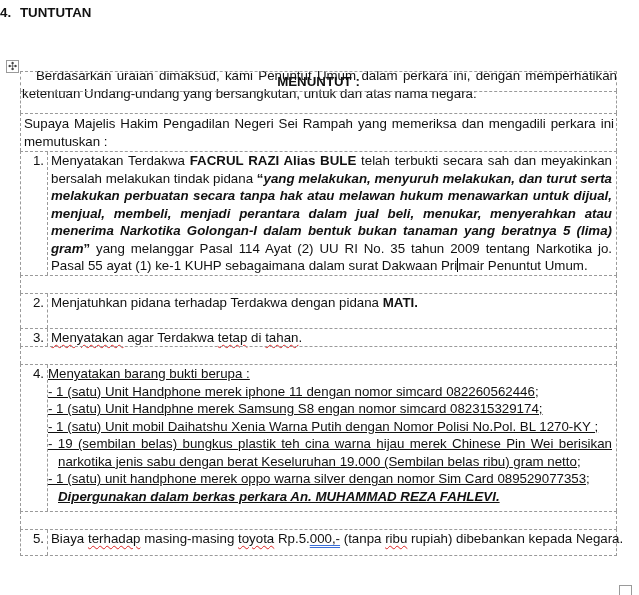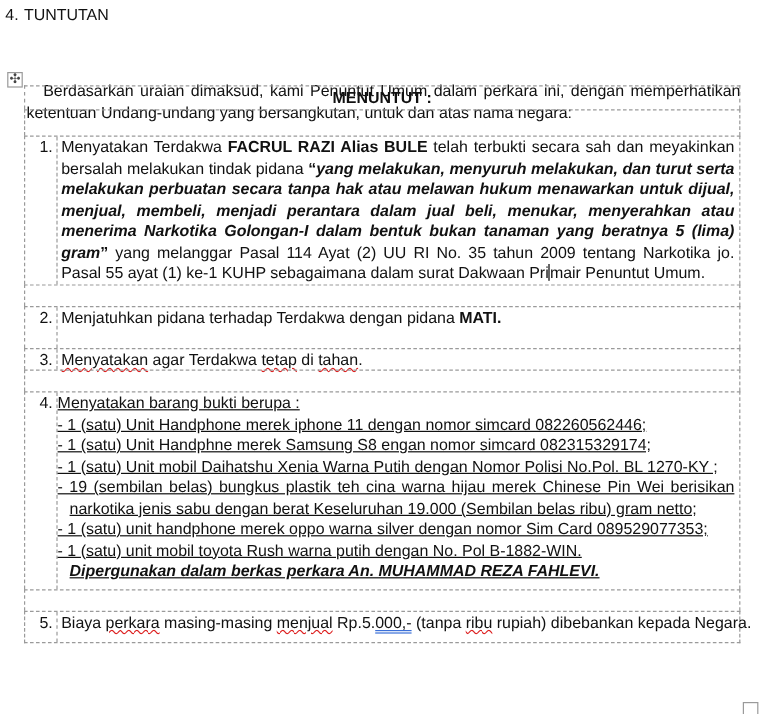--- a/index.html
+++ b/index.html
@@ -1,21 +1,21 @@
 <!DOCTYPE html>
 <html><head>
 <meta charset="utf-8">
 <style>
   html, body { margin: 0; padding: 0; background: #ffffff; }
   body {
     width: 639px; height: 595px; overflow: hidden; position: relative;
     font-family: "Liberation Sans", sans-serif; font-size: 13.3px; color: #111;
     line-height: 17.5px;
   }
-  .heading { position: absolute; left: 0; top: 4px; font-weight: normal; text-align: center; }
+  .heading { position: absolute; left: 0; top: 4px; font-weight: bold; }
   .heading .num { display: inline-block; width: 20px; }
   .intro { position: absolute; left: 22px; top: 22px; width: 595px; text-align: justify; margin-top: 45px; }
   .intro .p1 { text-indent: 14px; }
   .move-handle {
     position: absolute; left: 6px; top: 60px; width: 13px; height: 13px;
     border: 1px solid #9a9a9a; box-sizing: border-box; background: #fff;
     font-size: 11px; line-height: 11px; text-align: center; color: #444;
   }
   .tbl { position: absolute; left: 20px; top: 71px; width: 597px; }
   .row { position: relative; border-left: 1px dashed #9a9a9a; border-right: 1px dashed #9a9a9a; border-top: 1px dashed #9a9a9a; box-sizing: border-box; }
@@ -48,20 +48,23 @@
   <div class="p1">Berdasarkan uraian dimaksud, kami Penuntut Umum dalam perkara ini, dengan memperhatikan ketentuan Undang-undang yang bersangkutan, untuk dan atas nama negara:</div>
 </div>
 
 <div class="move-handle">✣</div>
 
 <div class="tbl">
   <div class="row title-row">
     <span>MENUNTUT :</span>
   </div>
   <div class="row spacer"></div>
+  <div class="row full-row">
+    <span>Supaya Majelis Hakim Pengadilan Negeri Sei Rampah  yang memeriksa dan mengadili perkara ini memutuskan :</span>
+  </div>
 
   <div class="row item-row">
     <div class="item-num">1.</div>
     <div class="item-body">
       <span>Menyatakan Terdakwa </span><span class="b">FACRUL RAZI Alias BULE</span><span> telah terbukti secara sah dan meyakinkan bersalah melakukan tindak pidana </span><span class="b">“</span><span class="bi">yang melakukan, menyuruh melakukan, dan turut serta melakukan perbuatan secara tanpa hak  atau melawan hukum menawarkan untuk dijual, menjual, membeli, menjadi perantara dalam jual beli, menukar, menyerahkan  atau menerima Narkotika Golongan-I dalam bentuk bukan tanaman yang beratnya 5 (lima) gram</span><span class="b">”</span><span> yang melanggar Pasal 114 Ayat (2) UU RI No. 35 tahun 2009 tentang Narkotika jo. Pasal 55 ayat (1) ke-1 KUHP sebagaimana dalam surat Dakwaan Pri</span><span class="caret"></span><span>mair Penuntut Umum.</span>
     </div>
   </div>
   <div class="row spacer-s"></div>
 
   <div class="row item-row" style="height:35px;">
@@ -81,27 +84,26 @@
 
   <div class="row item-row">
     <div class="item-num">4.</div>
     <div class="item-body ev">
       <div>Menyatakan barang bukti berupa :</div>
       <div class="evi">- 1 (satu) Unit Handphone merek iphone 11 dengan nomor simcard 082260562446;</div>
       <div class="evi">- 1 (satu) Unit Handphne merek Samsung S8 engan nomor simcard 082315329174;</div>
       <div class="evi" style="white-space:nowrap;">- 1 (satu) Unit mobil Daihatshu Xenia Warna Putih dengan Nomor Polisi No.Pol. BL 1270-KY ;</div>
       <div class="evi" style="text-align:justify;">- 19 (sembilan belas) bungkus plastik teh cina warna hijau merek Chinese Pin Wei berisikan narkotika jenis sabu dengan berat Keseluruhan 19.000 (Sembilan belas ribu) gram netto;</div>
       <div class="evi">- 1 (satu) unit handphone merek oppo warna silver dengan nomor Sim Card 089529077353;</div>
-      <div class="evi">- 1 (satu) unit mobil toyota Rush warna putih dengan No. Pol B-1882-WIN.</div>
       <div class="bi" style="padding-left:10px; padding-bottom:6px;">Dipergunakan dalam berkas perkara An. MUHAMMAD REZA FAHLEVI.</div>
     </div>
   </div>
   <div class="row spacer-s"></div>
 
   <div class="row item-row last" style="height:27px;">
     <div class="item-num">5.</div>
     <div class="item-body" style="white-space:nowrap;">
-      <span>Biaya </span><span class="squig">perkara</span><span> masing-masing </span><span class="squig">menjual</span><span> Rp.5.</span><span class="dbl">000,-</span><span> (tanpa </span><span class="squig">ribu</span><span> rupiah) dibebankan kepada Negara.</span>
+      <span>Biaya </span><span class="squig">terhadap</span><span> masing-masing </span><span class="squig">toyota</span><span> Rp.5.</span><span class="dbl">000,-</span><span> (tanpa </span><span class="squig">ribu</span><span> rupiah) dibebankan kepada Negara.</span>
     </div>
   </div>
 </div>
 
 <div class="end-mark"></div>
 
 </body></html>

